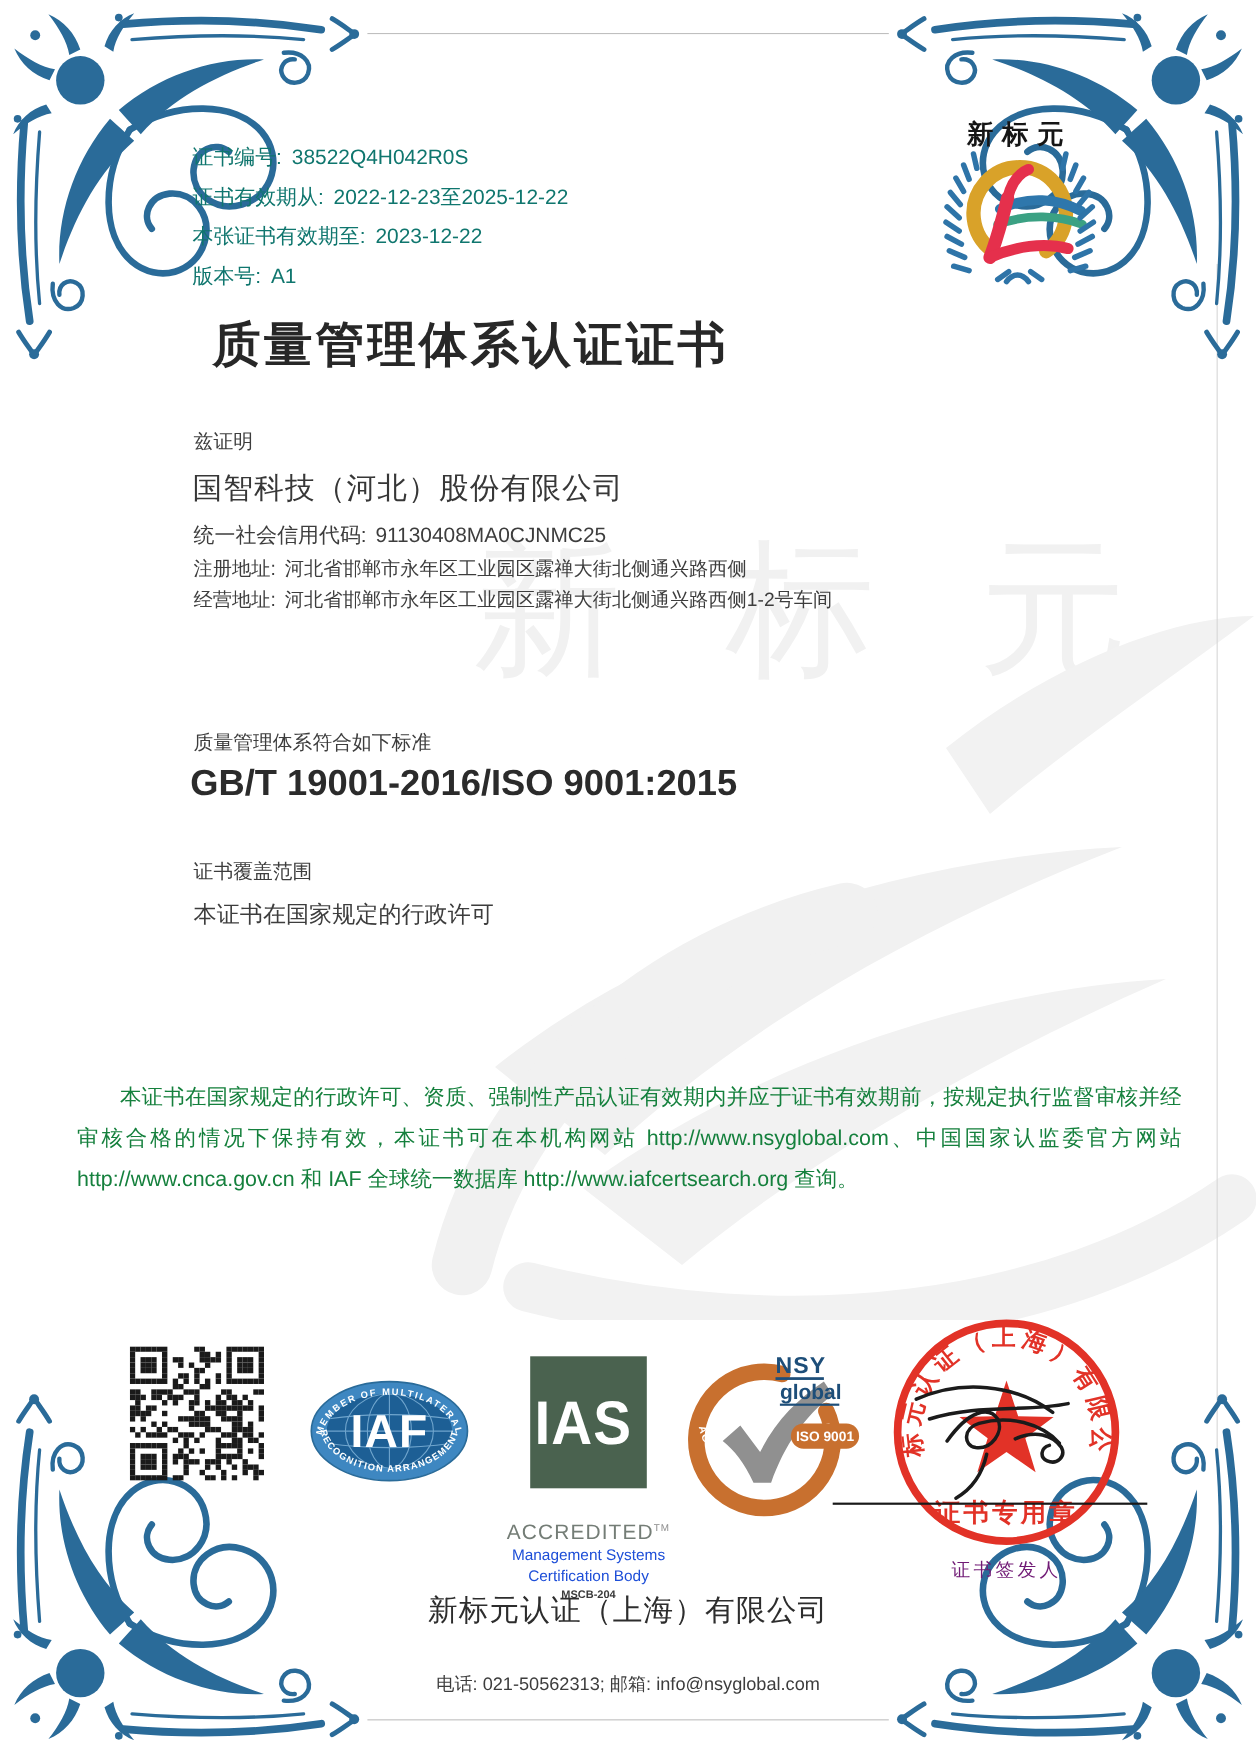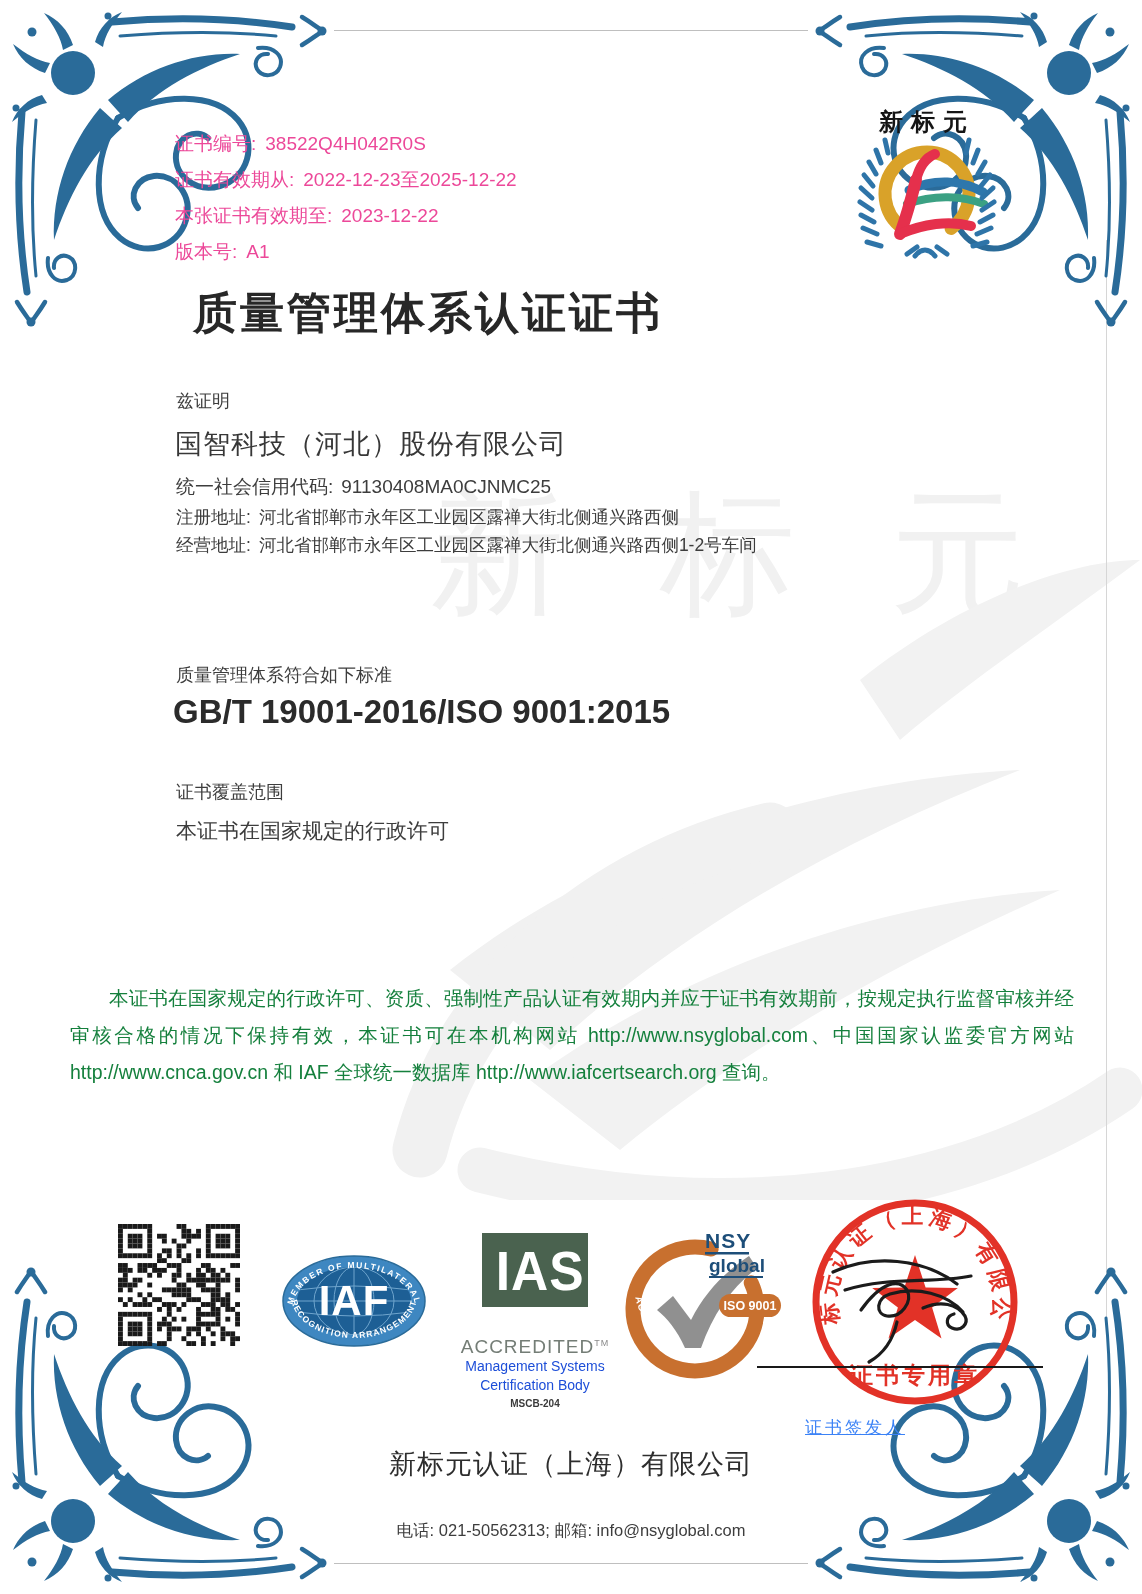--- a/index.html
+++ b/index.html
@@ -12,21 +12,21 @@
   .corner.tl{left:0;top:0;}
   .corner.tr{right:0;top:0;transform:scaleX(-1);}
   .corner.bl{left:0;bottom:0;transform:scaleY(-1);}
   .corner.br{right:0;bottom:0;transform:scale(-1,-1);}
   .edge-line{position:absolute;left:334px;right:334px;height:1px;background:#bfbfbf;z-index:1;}
   .edge-line.top{top:30px;}
   .edge-line.bottom{bottom:30px;}
   .vline-right{position:absolute;left:1106px;top:240px;width:1px;height:1090px;background:#d6d6d6;z-index:0;}
 
   
-  .meta{left:175px;top:126px;font-size:19px;line-height:36px;color:#ec4899;z-index:2;}
+  .meta{left:175px;top:126px;font-size:19px;line-height:36px;color:#0f766e;z-index:2;}
   .meta .val{margin-left:9px;}
 
   .title{left:173px;top:284px;font-size:44px;font-weight:700;color:#272727;letter-spacing:3px;z-index:2;margin-left:20px;}
   .intro{left:176px;top:389px;font-size:18px;z-index:2;}
   .company{left:175px;top:426px;font-size:27px;color:#373737;letter-spacing:1px;z-index:2;}
   .credit{left:176px;top:474px;font-size:19px;z-index:2;}
   .addresses{left:176px;top:503px;font-size:17.5px;line-height:28px;z-index:2;}
   .addresses .val{margin-left:8px;}
 
   .std-heading{left:176px;top:663px;font-size:18px;z-index:2;}
@@ -34,30 +34,30 @@
   .scope-heading{left:176px;top:780px;font-size:18px;z-index:2;}
   .scope-text{left:176px;top:817px;font-size:21px;z-index:2;}
 
   .legal{left:70px;top:980px;width:1004px;font-size:19.5px;line-height:37px;
          text-indent:2em;text-align:justify;color:#15803d;z-index:2;}
 
   
   .qr{left:118px;top:1224px;z-index:2;}
   .iaf{left:279px;top:1252px;z-index:2;}
   .ias{left:452px;top:1233px;width:166px;text-align:center;z-index:2;}
-  .ias-square{width:106px;height:74px;background:#4a624f;margin:0 auto;display:flex;align-items:center;justify-content:flex-end;}
+  .ias-square{width:106px;height:120px;background:#4a624f;margin:0 auto;display:flex;align-items:center;justify-content:flex-start;}
   .ias-square span{color:#ffffff;font-size:56px;font-weight:700;letter-spacing:1px;transform:scaleX(.92);}
   .ias-accredited{margin-top:26px;font-size:19px;color:#747d76;letter-spacing:1px;line-height:20px;}
   .ias-accredited sup{font-size:9px;color:#8a8a8a;}
   .ias-sub{font-size:14px;color:#1d4ed8;line-height:19px;}
   .ias-code{font-size:10px;font-weight:700;color:#3a3a3a;margin-top:3px;}
   .nsy{left:615px;top:1222px;z-index:2;}
   .stamp{left:805px;top:1192px;z-index:3;}
   .sig-line{left:757px;top:1366px;width:286px;height:2px;background:#191919;z-index:4;}
-  .signer{left:805px;top:1416px;width:220px;text-align:left;font-size:17px;color:#3b82f6;letter-spacing:3px;z-index:2;text-decoration:underline;}
+  .signer{left:805px;top:1416px;width:220px;text-align:center;font-size:17px;color:#701a75;letter-spacing:3px;z-index:2;}
 
   
   .footer-company{left:0;top:1446px;width:100%;text-align:center;font-size:27px;color:#2d2d2d;letter-spacing:1px;z-index:2;}
   .footer-address{left:0;top:1492px;width:100%;text-align:center;font-size:16.5px;color:#3d3d3d;z-index:2;}
   .footer-contact{left:0;top:1520px;width:100%;text-align:center;font-size:16.5px;color:#3d3d3d;z-index:2;}
 
   .watermark{left:300px;top:430px;z-index:0;}
 </style>
 </head>
 <body>

